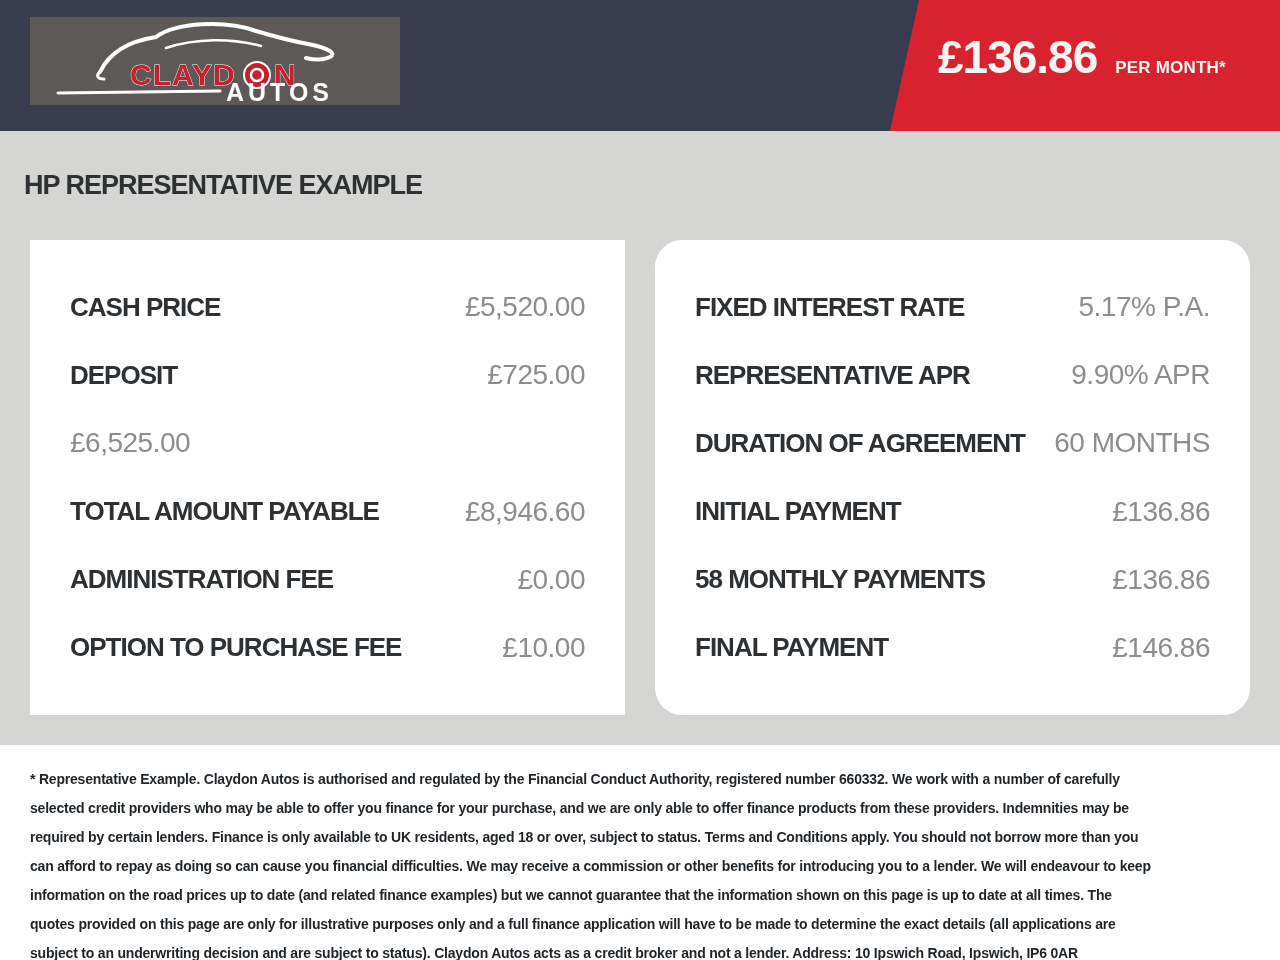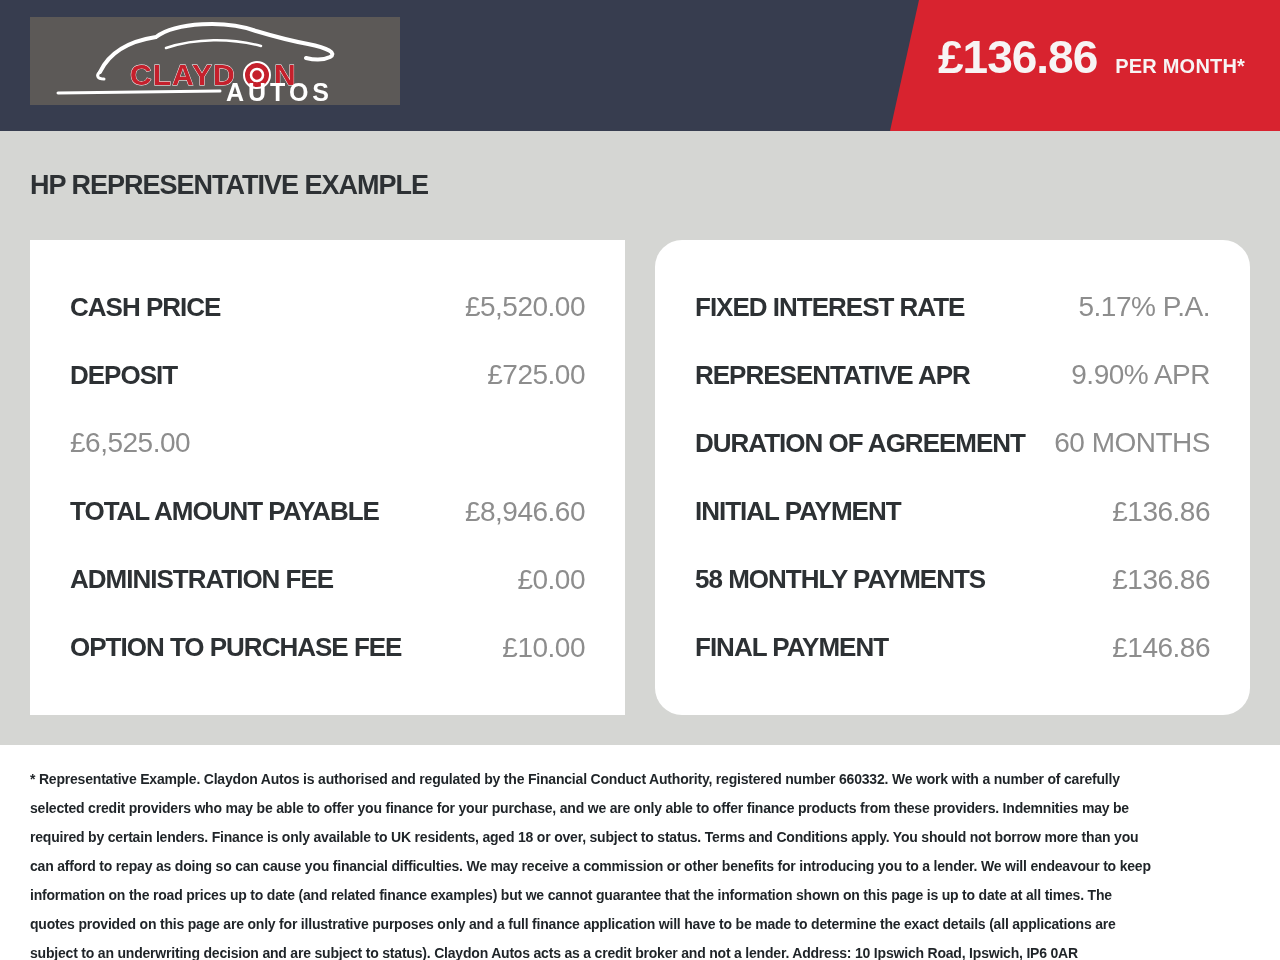--- a/index.html
+++ b/index.html
@@ -26,35 +26,35 @@
   }
   .price-line{
     position:absolute; left:938px; top:30px;
     display:flex; align-items:baseline; gap:18px;
     color:var(--white-text); white-space:nowrap;
   }
   .price-amount{
     font-size:46px; font-weight:bold; letter-spacing:-1px;
   }
   .price-per{
-    font-size:20px; font-weight:bold; letter-spacing:0.2px;
+    font-size:17px; font-weight:bold; letter-spacing:0.2px;
   }
   
   .logo-box{
     position:absolute; left:30px; top:17px; width:370px; height:88px;
     background:var(--logo-gray);
   }
   .logo-box svg{display:block; width:100%; height:100%;}
   
   .section{
     position:absolute; left:0; top:131px; width:1280px; height:614px;
     background:var(--section-gray);
   }
   .page-title{
-    position:absolute; left:30px; top:39px;
+    position:absolute; left:24px; top:39px;
     font-size:27px; font-weight:bold; letter-spacing:-1px;
     color:var(--label-dark); white-space:nowrap;
   }
   
   .card{
     position:absolute; top:109px; width:595px; height:475px;
     background:#ffffff;
     padding:33px 40px;
     display:flex; flex-direction:column;
   }

